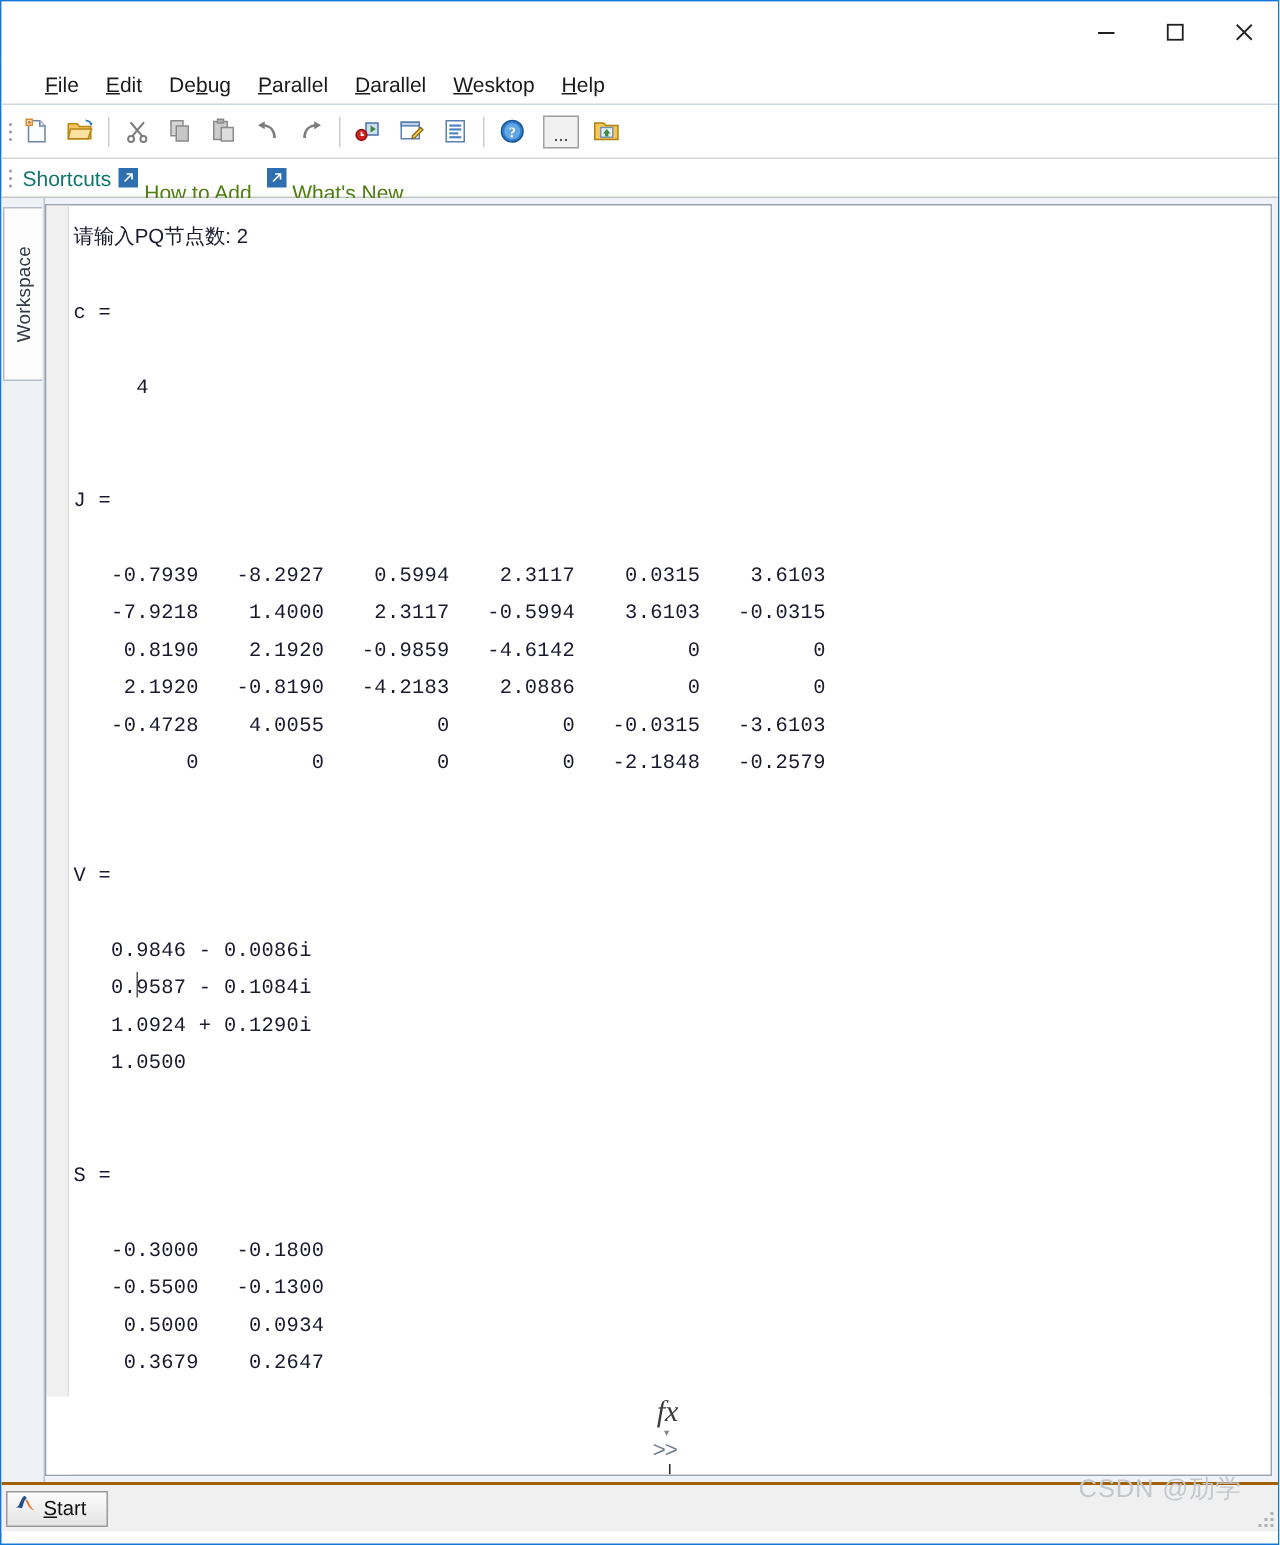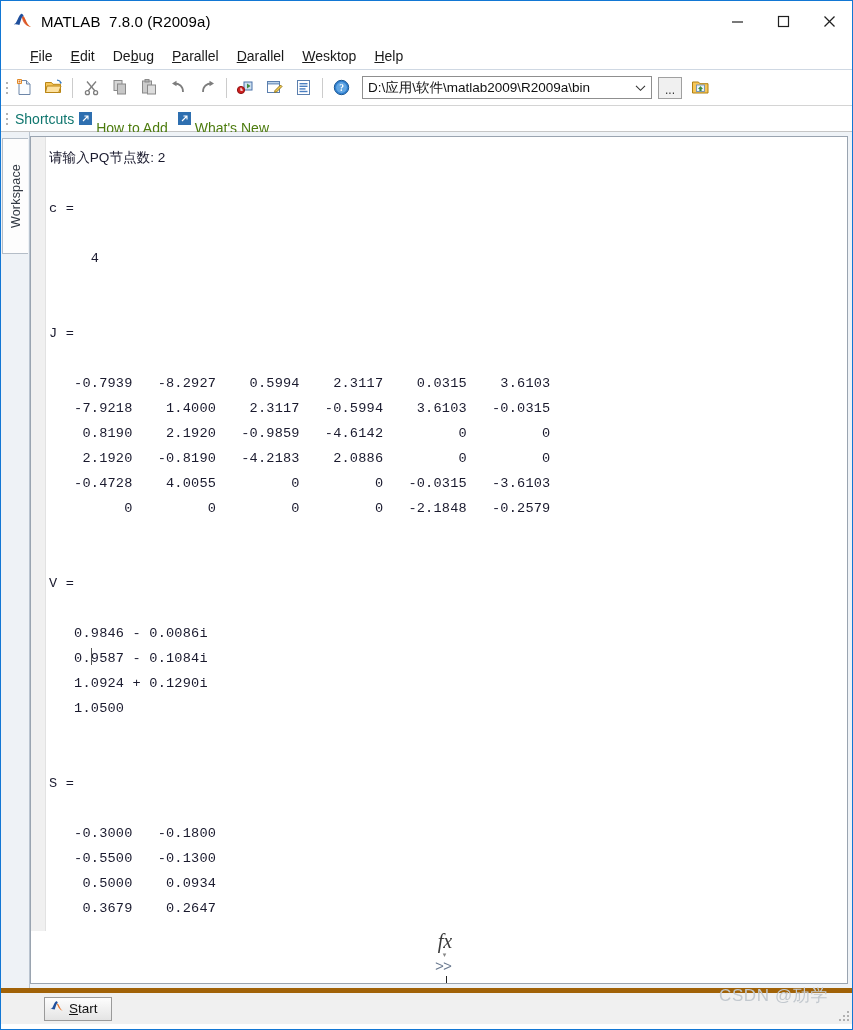--- a/index.html
+++ b/index.html
@@ -330,25 +330,24 @@
     width: 1px;
     height: 17px;
     background: #222;
     display: inline-block;
   }
 
   
   .statusbar {
     height: 31px;
     background: #f0f0f0;
-    border-top: 5px solid #a16207;
-    display: flex;
-    align-items: center;
-    position: relative;
-    padding-left: 40px;
+    border-top: 2px solid #a16207;
+    display: flex;
+    align-items: center;
+    position: relative;
   }
   .start-btn {
     margin-left: 3px;
     height: 24px;
     min-width: 68px;
     border: 1px solid #9a9a9a;
     background: linear-gradient(#fdfdfd, #e4e4e4);
     display: flex;
     align-items: center;
     gap: 5px;
@@ -385,30 +384,20 @@
     position: absolute;
     width: 2px; height: 2px; background: #b0b0b0; display: block;
   }
 </style>
 </head>
 <body>
 
 <div id="app">
 
   <div class="titlebar">
-    <div class="title-left">
-      <span class="ml-logo">
-        <svg width="19" height="19" viewBox="0 0 19 19">
-          <path d="M1 12 C4 12 5 4 8 2 C9.2 1.4 10 2.4 10.6 4.1 L9 5.3 C8.3 6.6 7.6 9.4 6.4 13 C4.6 12.4 2.8 12.2 1 12.4 Z" fill="#1f4f9c"></path>
-          <path d="M9 5.3 C10.4 4.4 11.6 5.6 12.6 8 C13.7 10.6 15.4 13.8 18 14.9 C15.6 14.6 13.9 13.5 12.4 11.3 C11.3 9.6 10.4 7 9 5.3 Z" fill="#e8762c"></path>
-          <path d="M10.6 4.1 C11.8 6 12.2 7.4 13 9.6 C13.8 11.9 15.3 14 18 14.9 C14.4 14.5 11.8 12.6 10 9.2 C9.3 7.8 9 6.4 9 5.3 Z" fill="#d94f23" opacity="0.85"></path>
-        </svg>
-      </span>
-      <span class="title-text">MATLAB  7.8.0 (R2009a)</span>
-    </div>
     <div class="win-buttons">
       <div class="win-btn">
         <svg width="13" height="13" viewBox="0 0 13 13">
             <line x1="1" y1="7" x2="12" y2="7" stroke="#202020" stroke-width="1.2"></line>
           </svg>
       </div>
       <div class="win-btn">
         <svg width="13" height="13" viewBox="0 0 13 13">
             <rect x="1.5" y="1.5" width="10" height="10" fill="none" stroke="#202020" stroke-width="1.2"></rect>
           </svg>
@@ -523,28 +512,20 @@
     <span class="tb-sep"></span>
 
     <div class="tb-btn">
       <svg width="19" height="19" viewBox="0 0 19 19">
         <circle cx="9.5" cy="9.5" r="7.2" fill="#2f7fd0" stroke="#1c5893" stroke-width="1"></circle>
         <circle cx="9.5" cy="9.5" r="5.4" fill="#62a6e2"></circle>
         <text x="9.5" y="13.2" font-size="9.5" font-family="Liberation Serif, serif" font-weight="bold" fill="#ffffff" text-anchor="middle">?</text>
       </svg>
     </div>
 
-    <div class="path-combo">
-      <span class="path-value">D:\应用\软件\matlab2009\R2009a\bin</span>
-      <span class="path-arrow">
-        <svg width="11" height="8" viewBox="0 0 11 8">
-            <path d="M1 1.8 L5.5 6.3 L10 1.8" fill="none" stroke="#333" stroke-width="1.1"></path>
-          </svg>
-      </span>
-    </div>
     <div class="dots-btn">...</div>
     <div class="tb-btn" style="margin-left:4px;">
       <svg width="19" height="19" viewBox="0 0 19 19">
         <path d="M1.5 4h6l1.3 1.7h8.2v9.3H1.5z" fill="#f6c65a" stroke="#b08011" stroke-width="1"></path>
         <rect x="5.5" y="7" width="8" height="6.5" fill="#e9f2fb" stroke="#6f8fb3" stroke-width="0.9"></rect>
         <path d="M9.5 8 L12 11 H10.6 V13 H8.4 V11 H7z" fill="#3d8b3d"></path>
       </svg>
     </div>
   </div>
 

